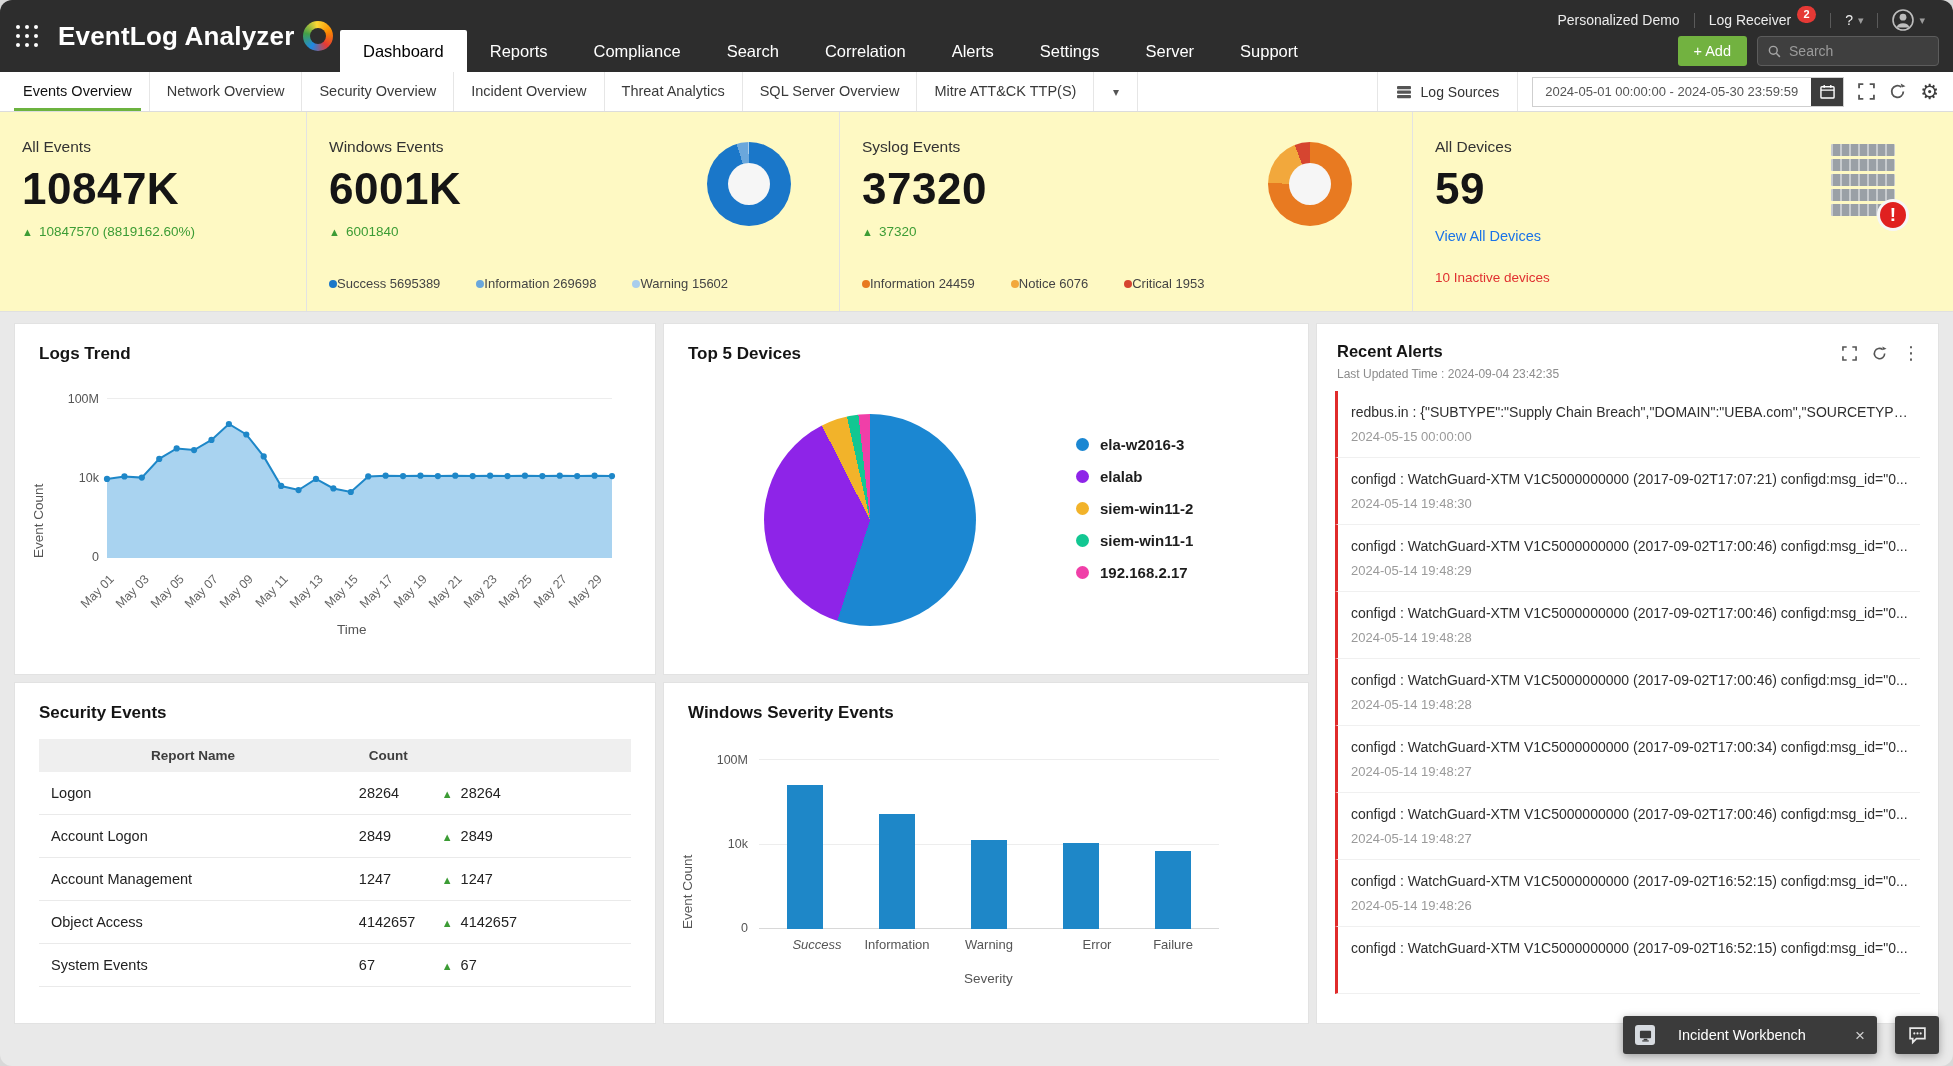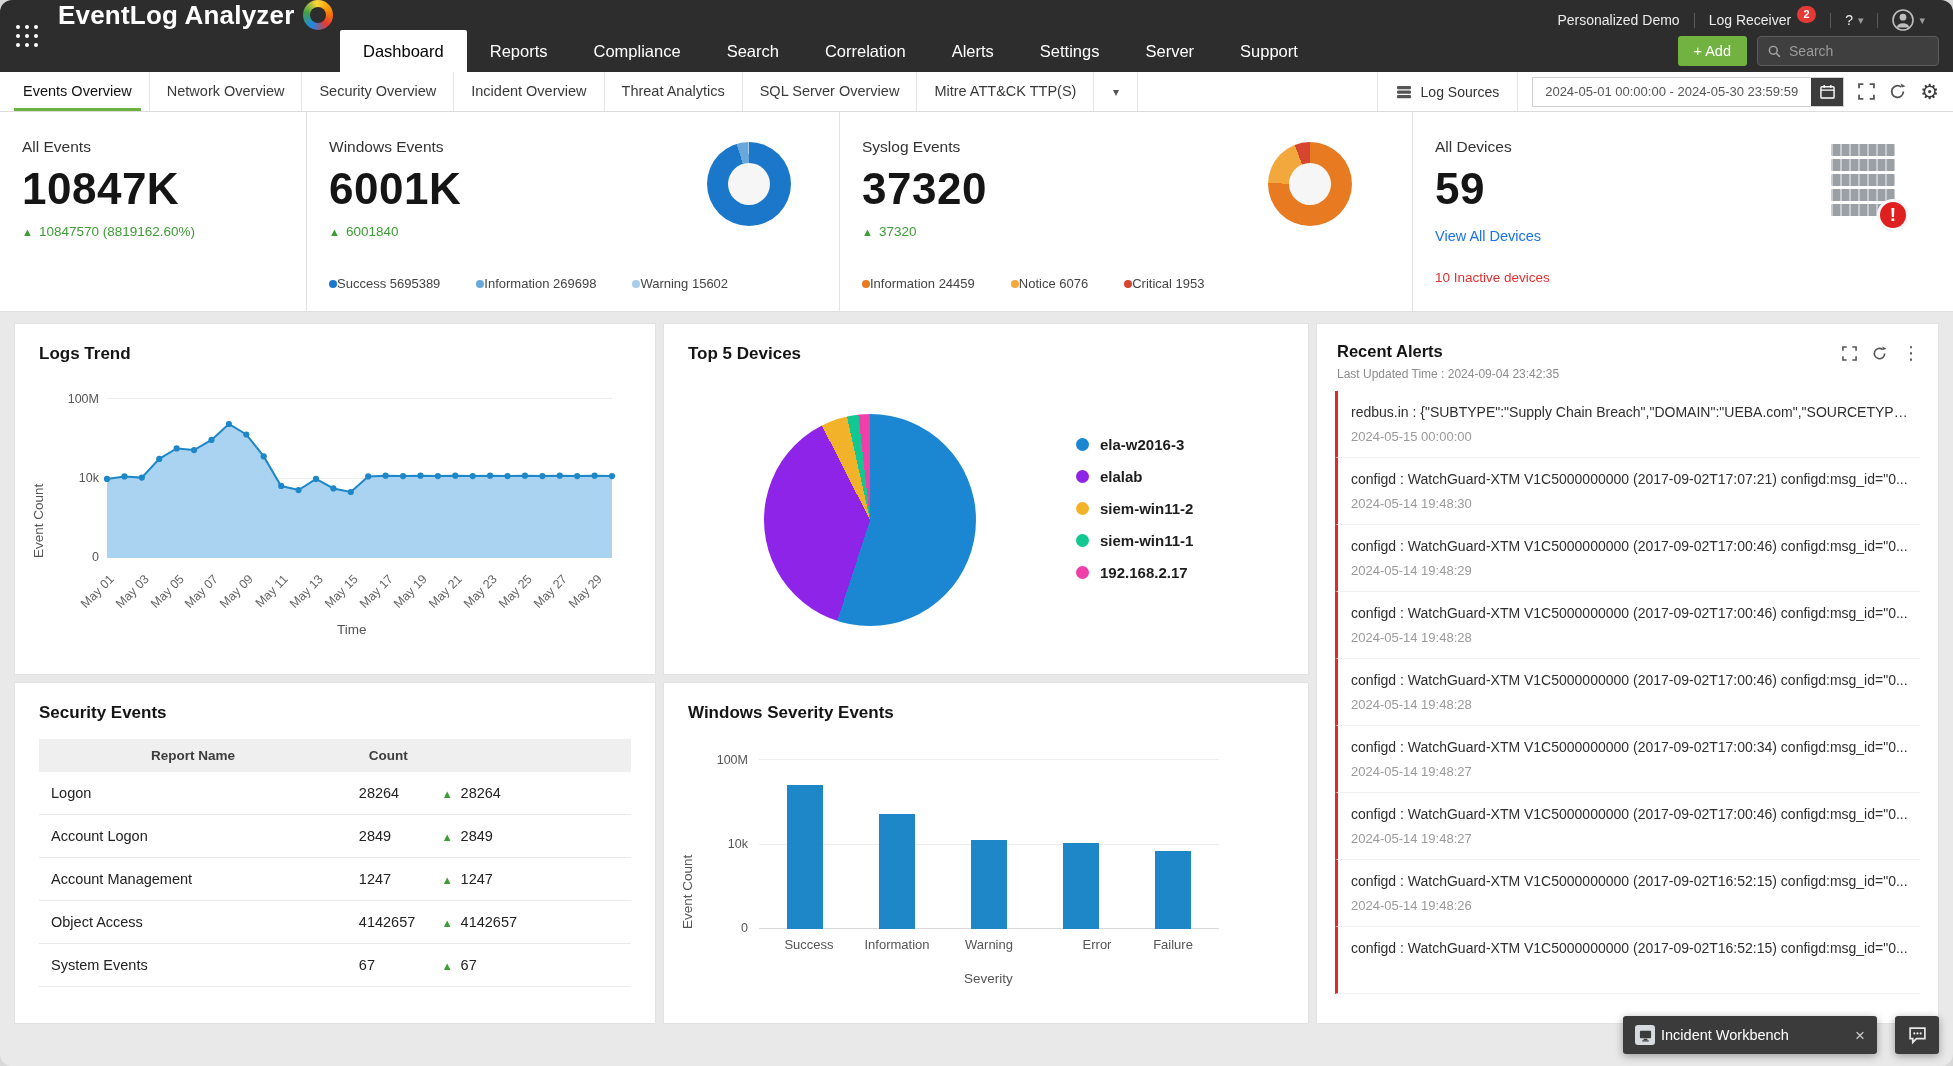--- a/index.html
+++ b/index.html
@@ -4,21 +4,21 @@
 <style>
   *{margin:0;padding:0;box-sizing:border-box}
   html,body{background:#d8d8d8}
   body{font-family:"Liberation Sans",sans-serif;color:#333}
   .app{position:relative;width:1953px;height:1066px;background:#e9e9e9;border-radius:12px;overflow:hidden}
 
   
   .header{position:relative;height:72px;background:#2d2d2d}
   .grid-icon{position:absolute;left:16px;top:25px;width:24px;height:24px;display:grid;grid-template-columns:repeat(3,1fr);gap:3px;cursor:pointer}
   .grid-icon span{width:4px;height:4px;border-radius:50%;background:#fff}
-  .logo{position:absolute;left:58px;top:0;height:72px;display:flex;align-items:flex-start;color:#fff;font-size:26px;font-weight:700;letter-spacing:.2px}
+  .logo{position:absolute;left:58px;top:0;height:72px;display:flex;align-items:center;color:#fff;font-size:26px;font-weight:700;letter-spacing:.2px}
   .logo-swirl{width:30px;height:30px;border-radius:50%;margin-left:8px;background:conic-gradient(from 210deg,#1e88e5,#43a047,#fdd835,#fb8c00,#e53935,#1e88e5);position:relative}
   .logo-swirl::after{content:"";position:absolute;inset:7px;border-radius:50%;background:#2d2d2d}
   .top-right{position:absolute;top:7px;right:14px;display:flex;align-items:center;color:#ececec;font-size:14px;height:26px}
   .tr-item{padding:0 14px;display:flex;align-items:center;cursor:pointer;position:relative;white-space:nowrap}
   .tr-sep{width:1px;height:15px;background:#5a5a5a}
   .badge{background:#e53935;color:#fff;border-radius:9px;min-width:19px;height:17px;font-size:11px;display:flex;align-items:center;justify-content:center;margin-left:6px;transform:translateY(-6px);padding:0 4px;font-weight:700}
   .caret{color:#9c9c9c;font-size:11px;margin-left:5px}
   .main-nav{position:absolute;left:340px;bottom:0;display:flex}
   .nav-item{height:42px;line-height:42px;padding:0 23px;color:#fff;font-size:16.5px;cursor:pointer;white-space:nowrap}
   .nav-item.active{background:#fff;color:#000;font-weight:400;border-radius:2px 2px 0 0}
@@ -37,21 +37,21 @@
   .subtab-caret{width:44px;display:flex;align-items:center;justify-content:center;color:#555;cursor:pointer;border-right:1px solid #e6e6e6;font-size:12px}
   .subnav-right{margin-left:auto;display:flex;align-items:center;padding-right:14px;gap:14px}
   .log-sources{display:flex;align-items:center;gap:9px;font-size:14px;color:#333;cursor:pointer;border-left:1px solid #e6e6e6;border-right:1px solid #e6e6e6;padding:0 18px;height:39px}
   .date-box{display:flex;align-items:center;border:1px solid #cfcfcf;height:30px;background:#fff}
   .date-text{padding:0 12px;font-size:13px;color:#555;width:278px;white-space:nowrap;cursor:pointer}
   .cal-btn{width:32px;height:28px;background:#3c3c3c;display:flex;align-items:center;justify-content:center;cursor:pointer}
   .icon-btn{color:#555;cursor:pointer;display:flex;align-items:center}
   .gear{font-size:21px;color:#3c3c3c;cursor:pointer;line-height:1}
 
   
-  .stats{display:flex;background:#ffffff;height:200px;border-bottom:1px solid #e0e0e0}
+  .stats{display:flex;background:#fef9c3;height:200px;border-bottom:1px solid #e0e0e0}
   .stat{position:relative;border-right:1px solid #e3e3e3;padding:26px 0 0 22px}
   .stat1{width:307px}.stat2{width:533px}.stat3{width:573px}.stat4{flex:1;border-right:none}
   .stat-title{font-size:15.5px;color:#333}
   .stat-value{font-size:44px;font-weight:700;color:#151515;margin-top:8px;letter-spacing:.5px}
   .stat-delta{margin-top:10px;font-size:13.5px;color:#3c9c35;display:flex;align-items:center;gap:6px}
   .up{color:#3c9c35;font-size:11px}
   .donut{position:absolute;width:84px;height:84px;border-radius:50%;top:30px}
   .donut::after{content:"";position:absolute;inset:21px;background:#f6f6f6;border-radius:50%}
   .stat2 .donut{right:48px}.stat3 .donut{right:60px}
   .stat-legend{position:absolute;bottom:20px;left:22px;display:flex;gap:36px;font-size:13px;color:#444;white-space:nowrap}
@@ -108,21 +108,21 @@
   .sec-table td{padding:13px 12px;font-size:14.5px;color:#222;border-bottom:1px solid #eaeaea}
   .sec-delta .up{margin-right:8px}
 
   
   .sv-plot{position:absolute;left:95px;top:36px;width:460px;height:170px}
   .bar{position:absolute;bottom:0;width:36px;background:#1e87c8;cursor:pointer}
   .sv-labels{position:absolute;left:95px;top:214px;width:460px;height:20px}
   .bar-label{position:absolute;top:0;text-align:center;font-size:13px;color:#555}
 
   
-  .workbench{position:absolute;right:76px;bottom:12px;width:254px;height:38px;background:#3b3b3b;border-radius:3px;display:flex;align-items:center;padding:0 12px;gap:6px;color:#fff;box-shadow:0 2px 8px rgba(0,0,0,.35);z-index:5;cursor:pointer}
+  .workbench{position:absolute;right:76px;bottom:12px;width:254px;height:38px;background:#3b3b3b;border-radius:3px;display:flex;align-items:center;padding:0 12px;gap:23px;color:#fff;box-shadow:0 2px 8px rgba(0,0,0,.35);z-index:5;cursor:pointer}
   .wb-icon{width:20px;height:20px;background:#d7dbe0;border-radius:3px;display:flex;align-items:center;justify-content:center;flex:none}
   .wb-label{font-size:14.5px;flex:1}
   .wb-close{color:#cfcfcf;cursor:pointer;font-size:17px;line-height:1}
   .chat-btn{position:absolute;right:14px;bottom:12px;width:44px;height:38px;background:#3b3b3b;border-radius:3px;display:flex;align-items:center;justify-content:center;box-shadow:0 2px 8px rgba(0,0,0,.35);z-index:5;cursor:pointer}
 </style>
 </head>
 <body>
 
 <div class="app">
 
@@ -520,21 +520,21 @@
           <div class="gridline" style="top:0"></div>
           <div class="gridline" style="top:85px"></div>
           <div class="gridline baseline" style="top:169px"></div>
         <div class="bar" style="left: 28px; height: 144px; background: rgb(30, 135, 200);"></div>
             <div class="bar" style="left: 120px; height: 115px; background: rgb(30, 135, 200);"></div>
             <div class="bar" style="left: 212px; height: 89px; background: rgb(30, 135, 200);"></div>
             <div class="bar" style="left: 304px; height: 86px; background: rgb(30, 135, 200);"></div>
             <div class="bar" style="left: 396px; height: 78px; background: rgb(30, 135, 200);"></div>
           </div>
         <div class="sv-labels">
-            <span class="bar-label" style="left: 4px; width: 92px;">Success</span>
+            <span class="bar-label" style="left: 12px; width: 92px; font-style: italic;">Success</span>
             <span class="bar-label" style="left: 92px; width: 92px;">Information</span>
             <span class="bar-label" style="left: 184px; width: 92px;">Warning</span>
             <span class="bar-label" style="left: 292px; width: 92px;">Error</span>
             <span class="bar-label" style="left: 368px; width: 92px;">Failure</span>
           </div>
         <div class="xlabel" style="left:300px;top:248px">Severity</div>
       </div>
     </div>
   </div>
 

